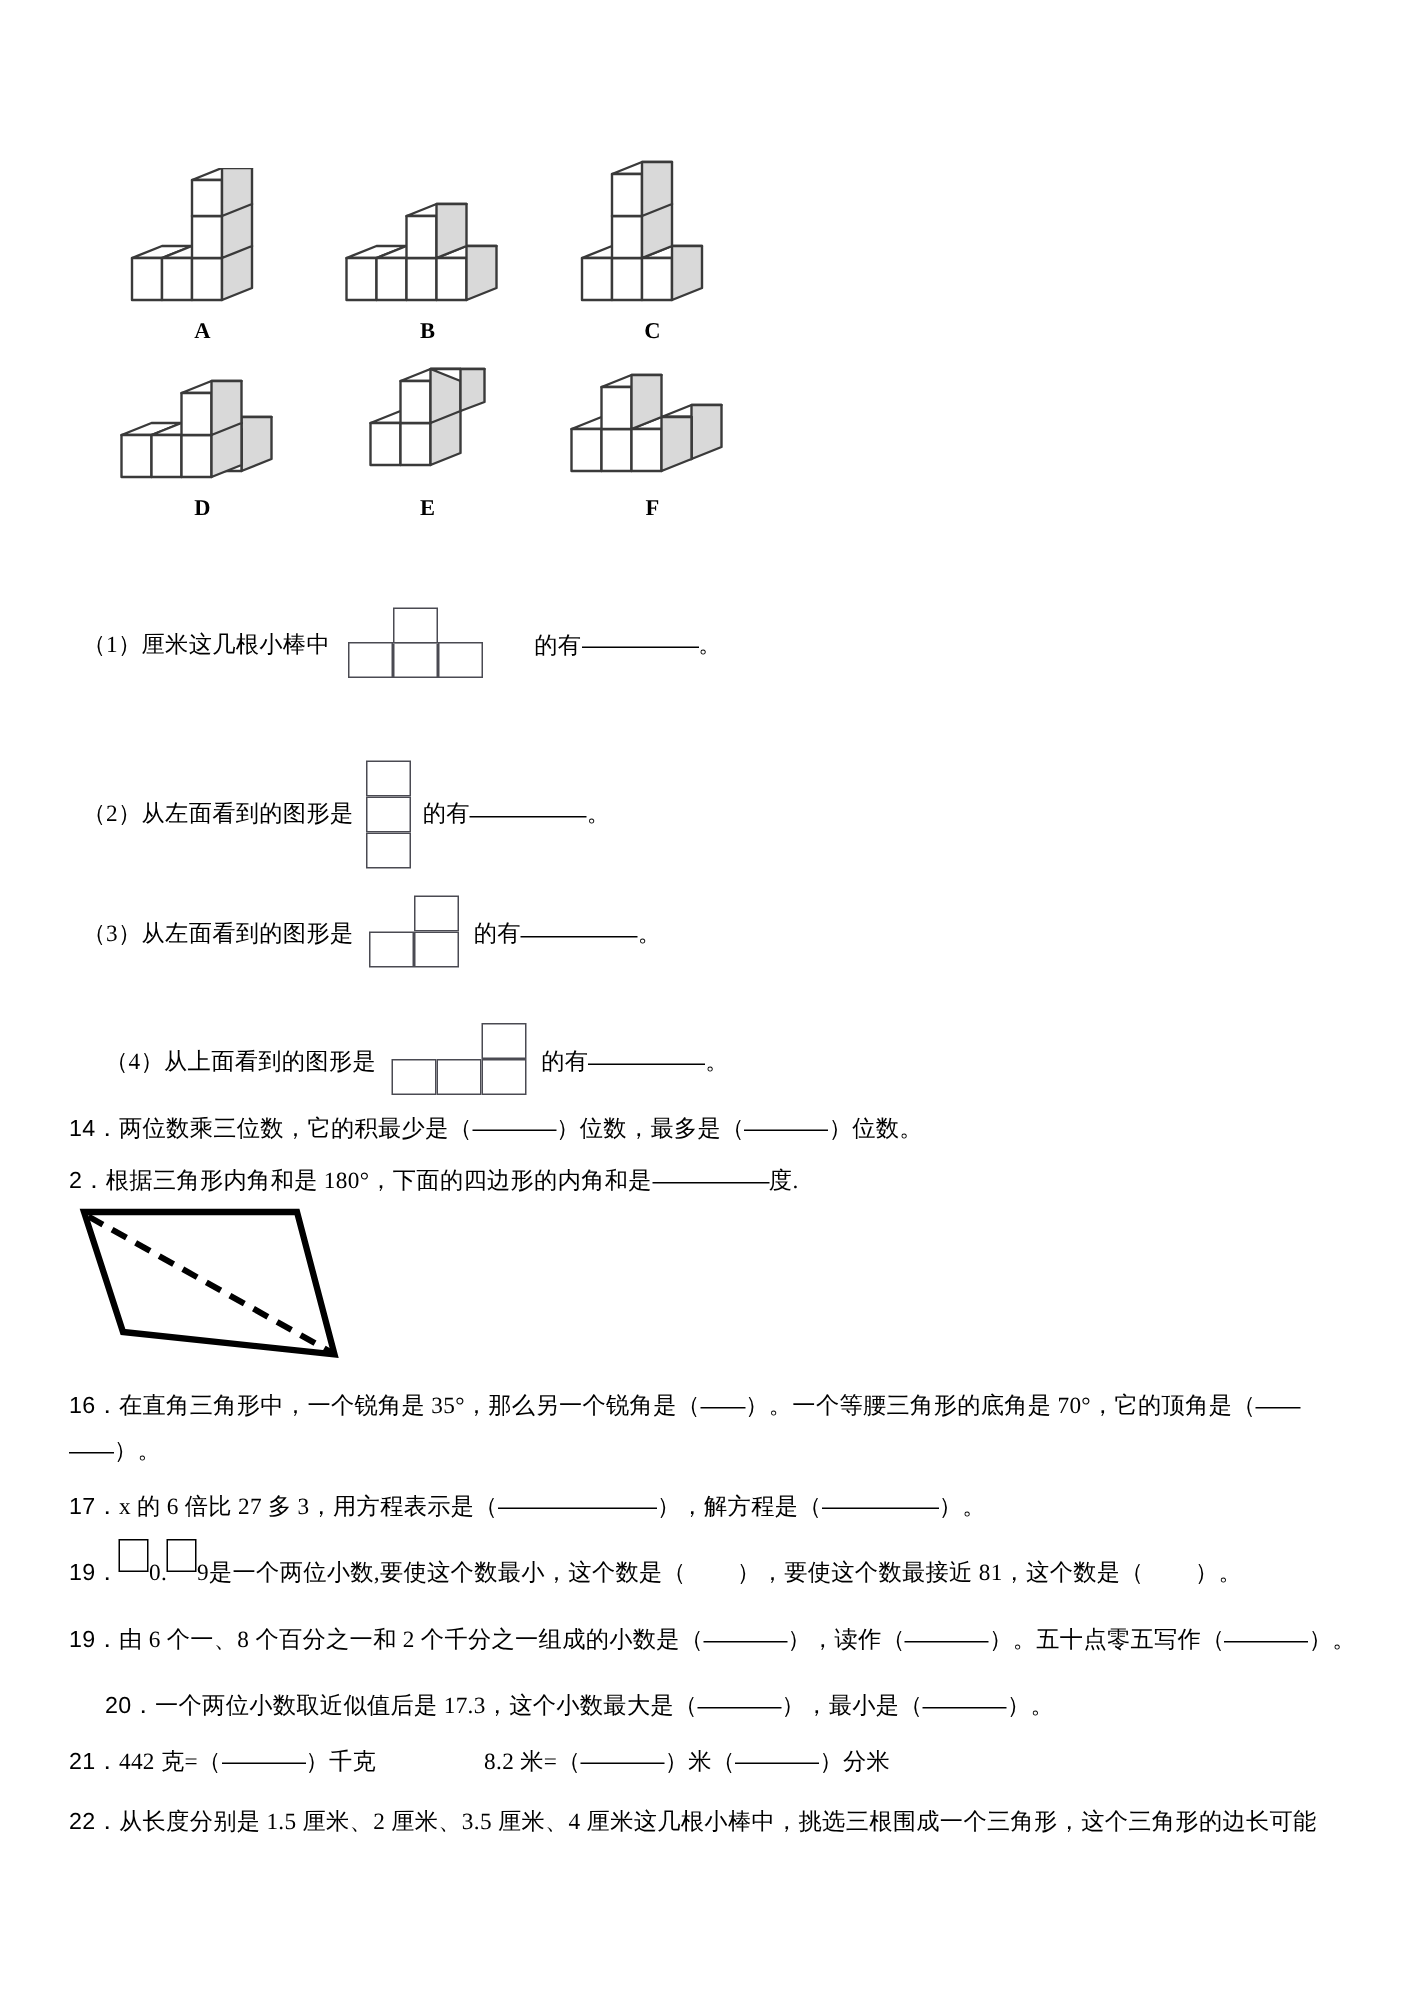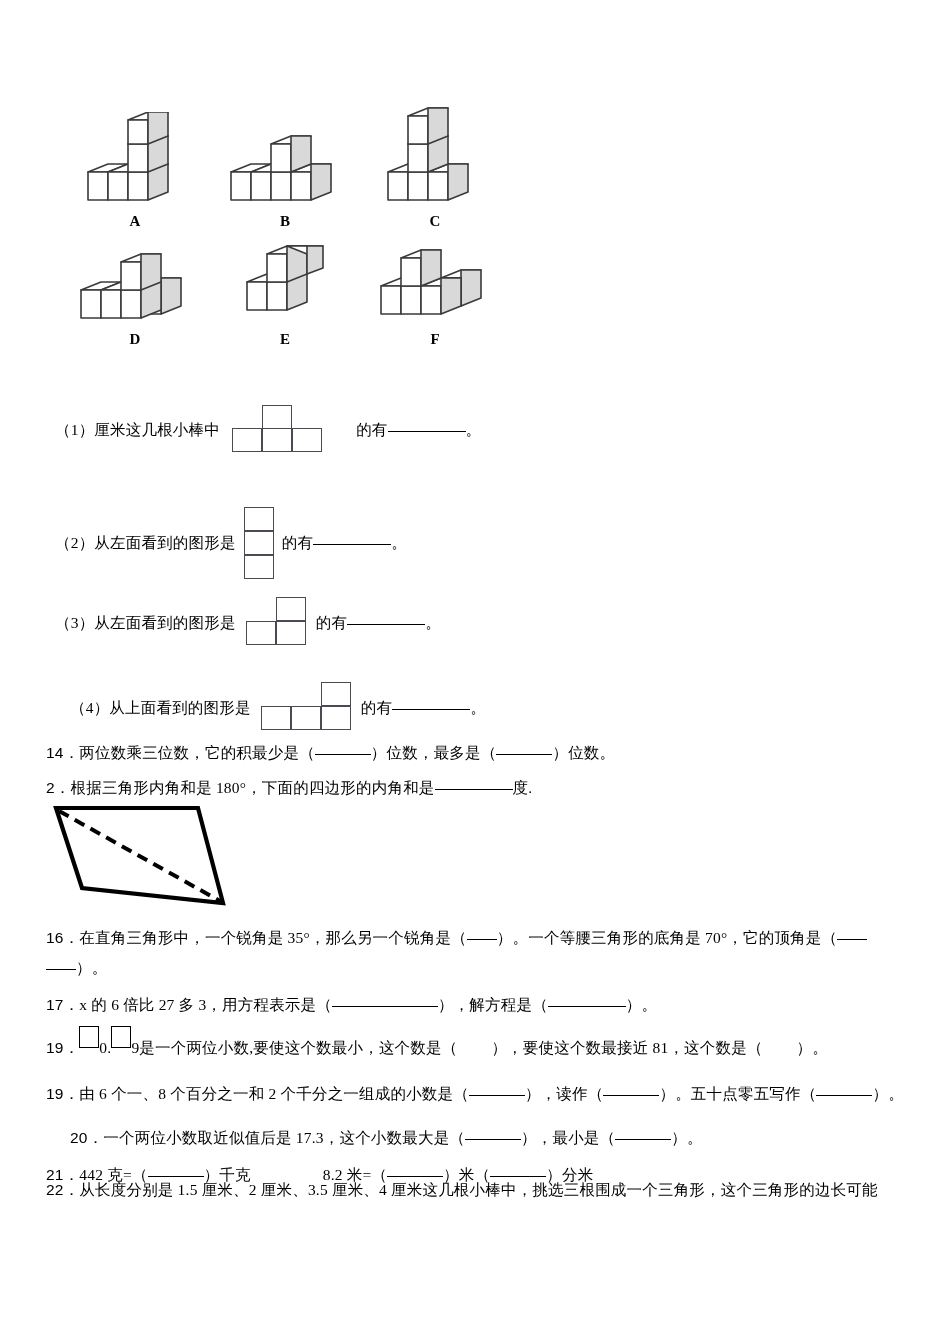--- a/index.html
+++ b/index.html
@@ -352,17 +352,17 @@
   </div>
 
   <div class="q" style="left:46px; top:1125px;margin-left:24px;">
     <span class="num">20．</span><span>一个两位小数取近似值后是 17.3，这个小数最大是（</span><span class="blank-u bl-md"></span><span>），最小是（</span><span class="blank-u bl-md"></span><span>）。</span>
   </div>
 
   <div class="q" style="left:46px; top:1162px;">
     <span class="num">21．</span><span>442 克=（</span><span class="blank-u bl-md"></span><span>）千克</span><span style="display:inline-block; width:72px;"></span><span>8.2 米=（</span><span class="blank-u bl-md"></span><span>）米（</span><span class="blank-u bl-md"></span><span>）分米</span>
   </div>
 
-  <div class="q" style="left:46px; top:1177px;">
+  <div class="q" style="left:46px; top:1202px;">
     <span class="num">22．</span><span>从长度分别是 1.5 厘米、2 厘米、3.5 厘米、4 厘米这几根小棒中，挑选三根围成一个三角形，这个三角形的边长可能</span>
   </div>
 
 </div>
 
 </body></html>

